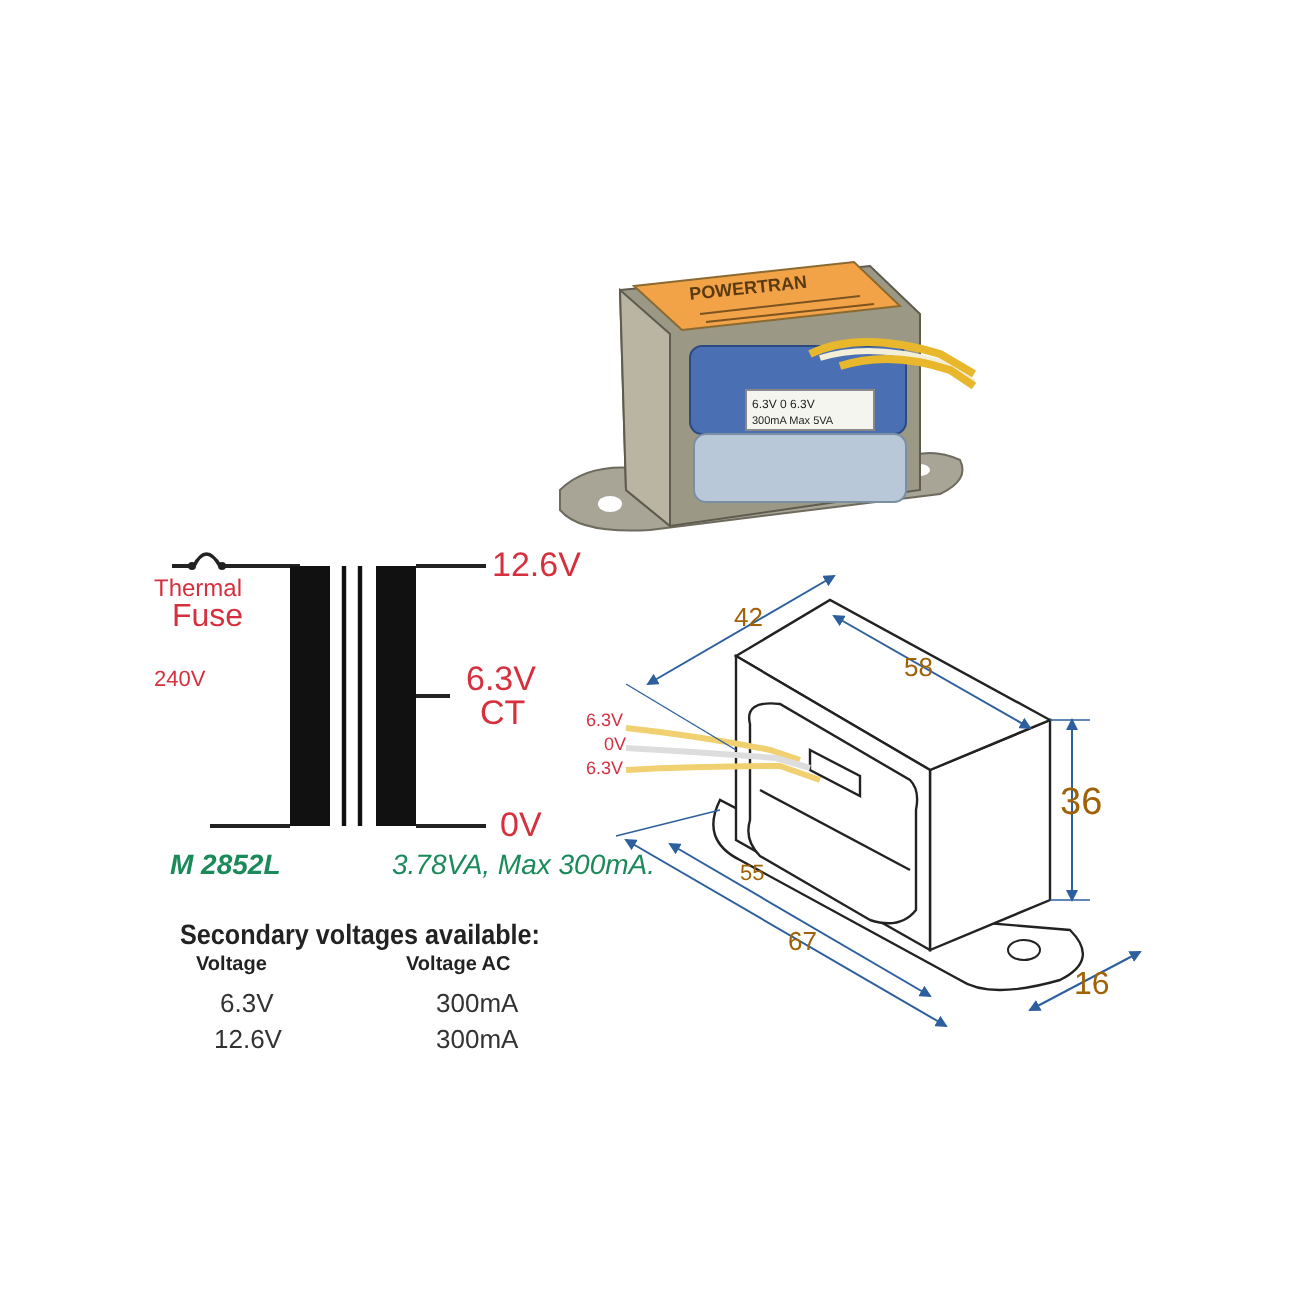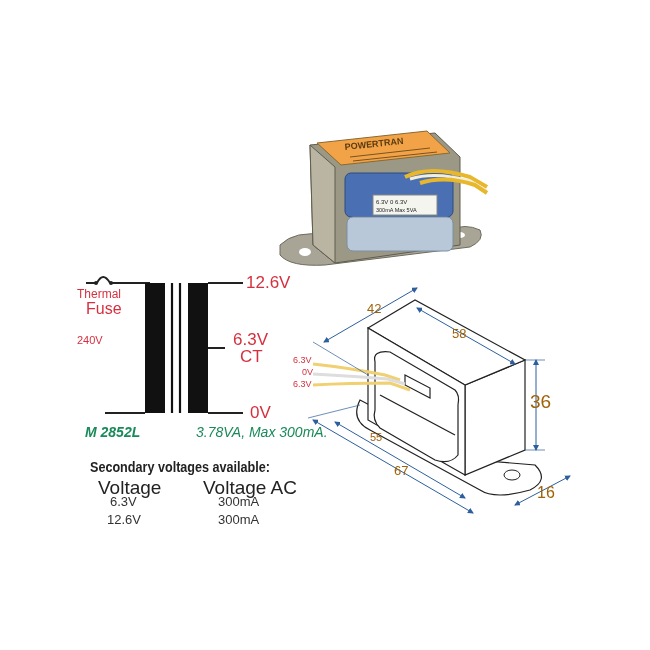--- a/index.html
+++ b/index.html
@@ -4,21 +4,21 @@
 <style>
   html, body { margin:0; padding:0; background:#ffffff; }
   body { width:650px; height:650px; position:relative; overflow:hidden; font-family:"Liberation Sans", sans-serif; }
   .abs { position:absolute; }
   .red { color:#d6303f; }
   .green { color:#1a8a5a;font-style:italic; }
   .blue { color:#a16207; }
   svg { position:absolute; left:0; top:0; }
   .lbl { position:absolute; white-space:nowrap; }
   .table-title { font-weight:bold; font-size:14px; color:#222; font-family:"Liberation Sans", sans-serif; transform:scaleX(0.9); transform-origin:left; }
-  .th { font-weight:normal; font-size:19px; color:#222; }
+  .th { font-weight:bold; font-size:10px; color:#222; }
   .td { font-size:13px; color:#333; }
 </style>
 </head>
 <body>
 
 <div class="abs" style="left:255px;top:95px;width:280px;height:180px;">
   <svg width="280" height="180" viewBox="0 0 280 180">
 
     <path d="M25,150 Q40,135 70,140 L195,135 Q210,128 225,135 Q230,145 215,152 L70,170 Q35,172 25,160 Z" fill="#a8a596" stroke="#6e6b5e"></path>
     <ellipse cx="50" cy="157" rx="6" ry="4" fill="#fff"></ellipse>

